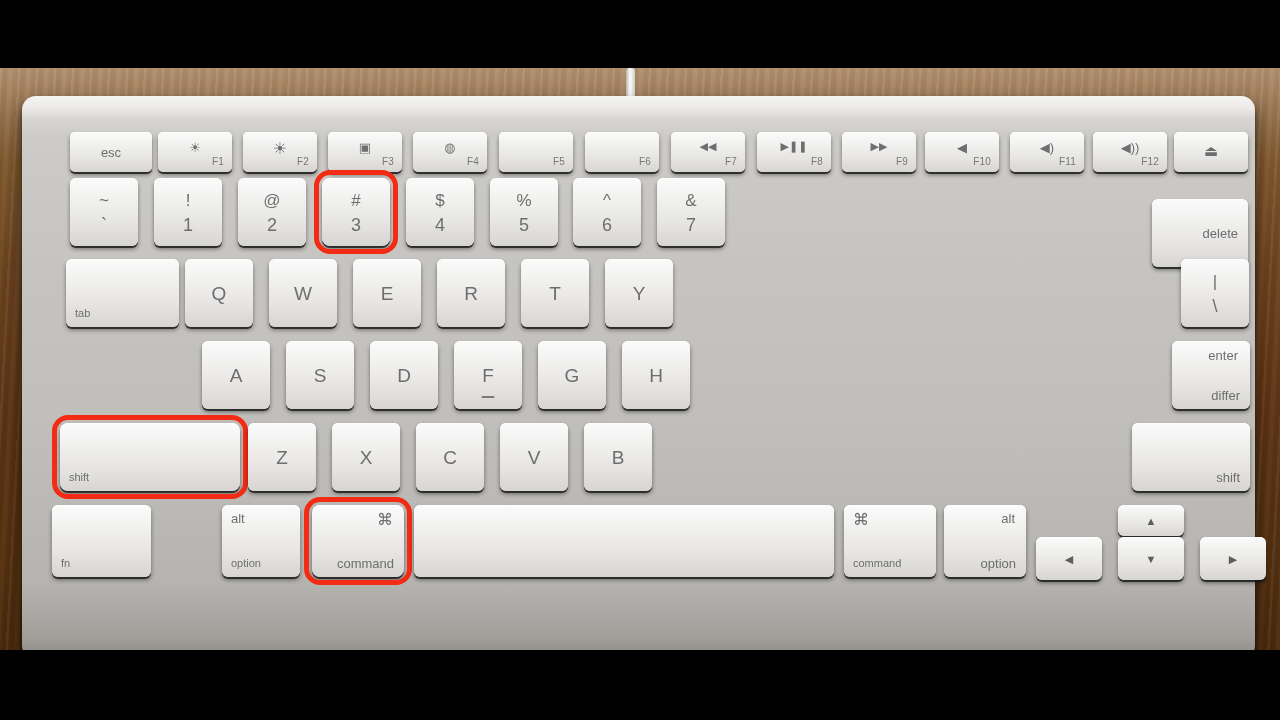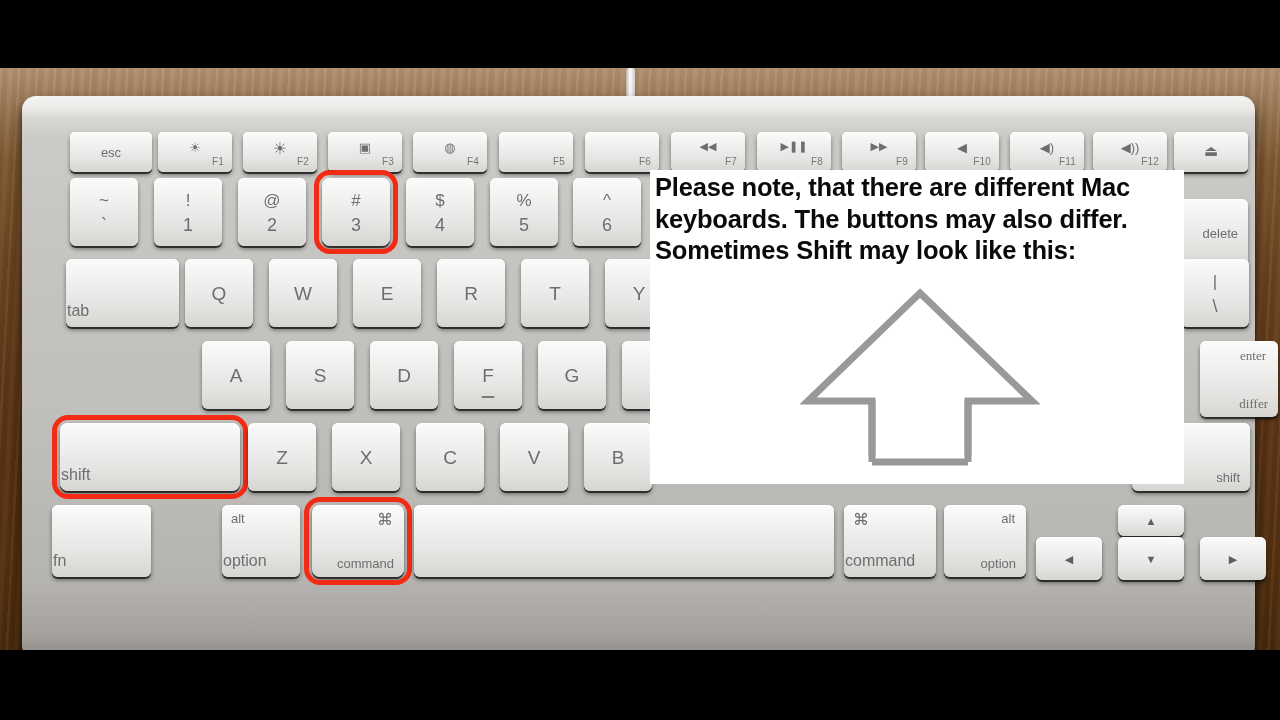--- a/index.html
+++ b/index.html
@@ -42,21 +42,21 @@
   .key{
     position:absolute;box-sizing:border-box;border-radius:6px;
     background:linear-gradient(180deg,#fbfbfb 0%,#f2f2f1 28%,#e6e5e3 66%,#d6d5d2 100%);
     box-shadow:0 2px 0 rgba(20,20,20,0.75), 0 3px 4px rgba(0,0,0,0.45),
                inset 0 1px 0 rgba(255,255,255,0.95);
     color:#6e6e6e;font-size:15px;line-height:1;
   }
   .key.fn{border-radius:5px;height:40px;}
   .key.fn .lbl-c{position:absolute;left:0;right:0;top:50%;transform:translateY(-50%);text-align:center;font-size:12px;}
   .lbl-tl{position:absolute;left:9px;top:7px;font-size:13px;}
-  .lbl-bl{position:absolute;left:1px;bottom:8px;font-size:16px;}
+  .lbl-bl{position:absolute;left:9px;bottom:8px;font-size:11px;}
   .lbl-tr{position:absolute;right:11px;top:7px;font-size:15px;}
   .lbl-c{position:absolute;left:0;right:0;top:50%;transform:translateY(-50%);text-align:center;font-size:19px;}
   .lbl-gl{position:absolute;left:0;right:0;text-align:center;}
   .lbl-up{top:20%;font-size:17px;}
   .lbl-dn{top:56%;font-size:18px;}
   .lbl-rb{position:absolute;right:10px;bottom:7px;font-size:13px;}
   .lbl-rt{position:absolute;right:12px;top:8px;font-size:13px;}
   .lbl-rc{position:absolute;right:10px;top:50%;transform:translateY(-50%);font-size:13px;}
   .fkey-ico{position:absolute;left:0;right:0;top:9px;text-align:center;font-size:13px;color:#6e6e6e;}
   .fkey-tag{position:absolute;right:8px;bottom:5px;font-size:10px;color:#777;letter-spacing:.2px;}
@@ -216,21 +216,21 @@
           <div class="key" style="left: 432px; top: 245px; width: 68px; height: 68px;">
             <span class="bump"></span>
             <span class="lbl-c">F</span>
           </div>
           <div class="key" style="left: 516px; top: 245px; width: 68px; height: 68px;">
             <span class="lbl-c">G</span>
           </div>
           <div class="key" style="left: 600px; top: 245px; width: 68px; height: 68px;">
             <span class="lbl-c">H</span>
           </div>
-          <div class="key" style="left: 1178px; top: 245px; width: 78px; height: 76px; font-family: Liberation Serif, serif;">
+          <div class="key" style="left: 1150px; top: 245px; width: 78px; height: 68px;">
             <span class="lbl-rt">enter</span>
             <span class="lbl-rb">differ</span>
           </div>
           <div class="key hl" style="left: 38px; top: 327px; width: 180px; height: 68px;">
             <span class="lbl-bl">shift</span>
           </div>
           <div class="key" style="left: 226px; top: 327px; width: 68px; height: 68px;">
             <span class="lbl-c">Z</span>
           </div>
           <div class="key" style="left: 310px; top: 327px; width: 68px; height: 68px;">
@@ -278,29 +278,16 @@
             <span class="lbl-c" style="font-size: 11px; color: rgb(94, 94, 94);">▼</span>
           </div>
           <div class="key" style="left: 1178px; top: 441px; width: 66px; height: 43px;">
             <span class="lbl-c" style="font-size: 11px; color: rgb(94, 94, 94);">▶</span>
           </div>
         </div>
     </div>
 
   </div>
 
-  <div id="overlay">
-    <div id="overlay-text">
-      <div>Please note, that there are different Mac</div>
-      <div>keyboards. The buttons may also differ.</div>
-      <div>Sometimes Shift may look like this:</div>
-    </div>
-    <svg id="shift-glyph" viewBox="0 0 240 185">
-      <path d="M120 8 L232 116 L168 116 L168 177 L72 177 L72 116 L8 116 Z" fill="none" stroke="#999999" stroke-width="7" stroke-linejoin="miter"></path>
-      <rect x="66" y="170" width="108" height="14" fill="#ffffff"></rect>
-      <path d="M72 116 L72 177 M168 116 L168 177" stroke="#999999" stroke-width="7"></path>
-      <path d="M72 177 L168 177" stroke="#999999" stroke-width="7"></path>
-    </svg>
-  </div>
 
   <div class="bar" id="bar-top"></div>
   <div class="bar" id="bar-bottom"></div>
 </div>
 
 </body></html>

